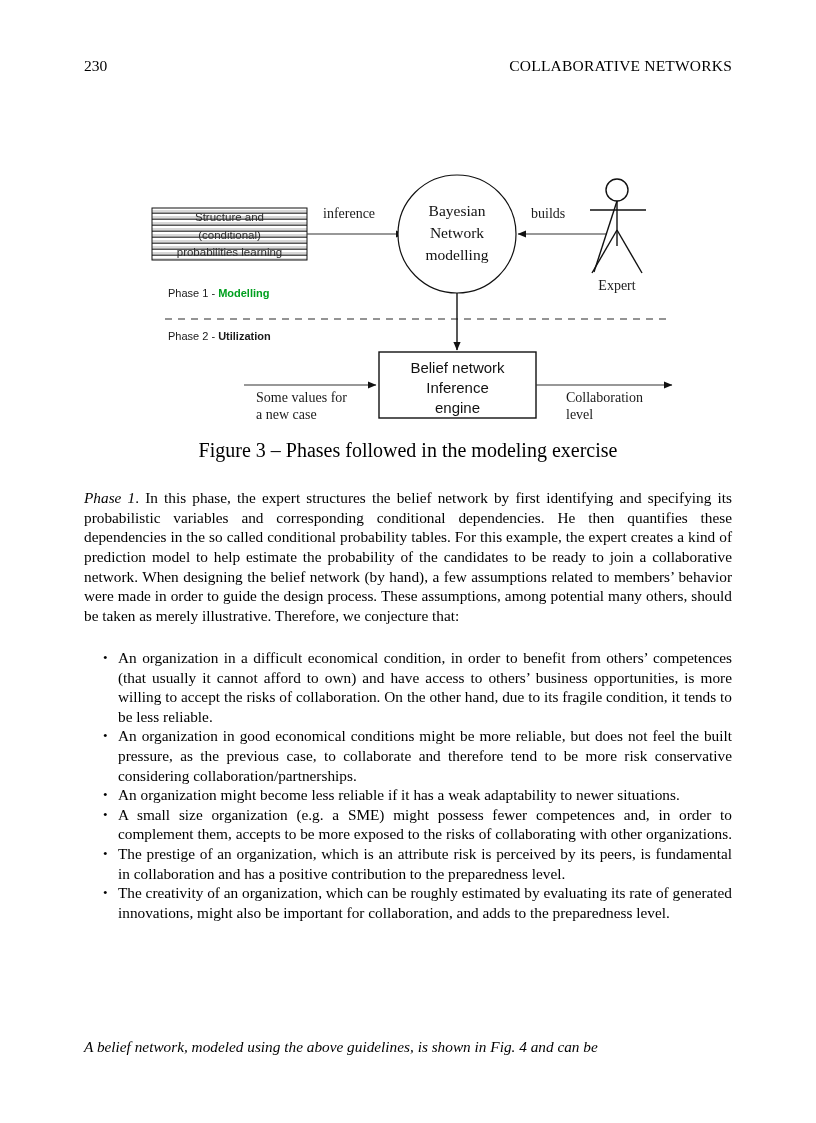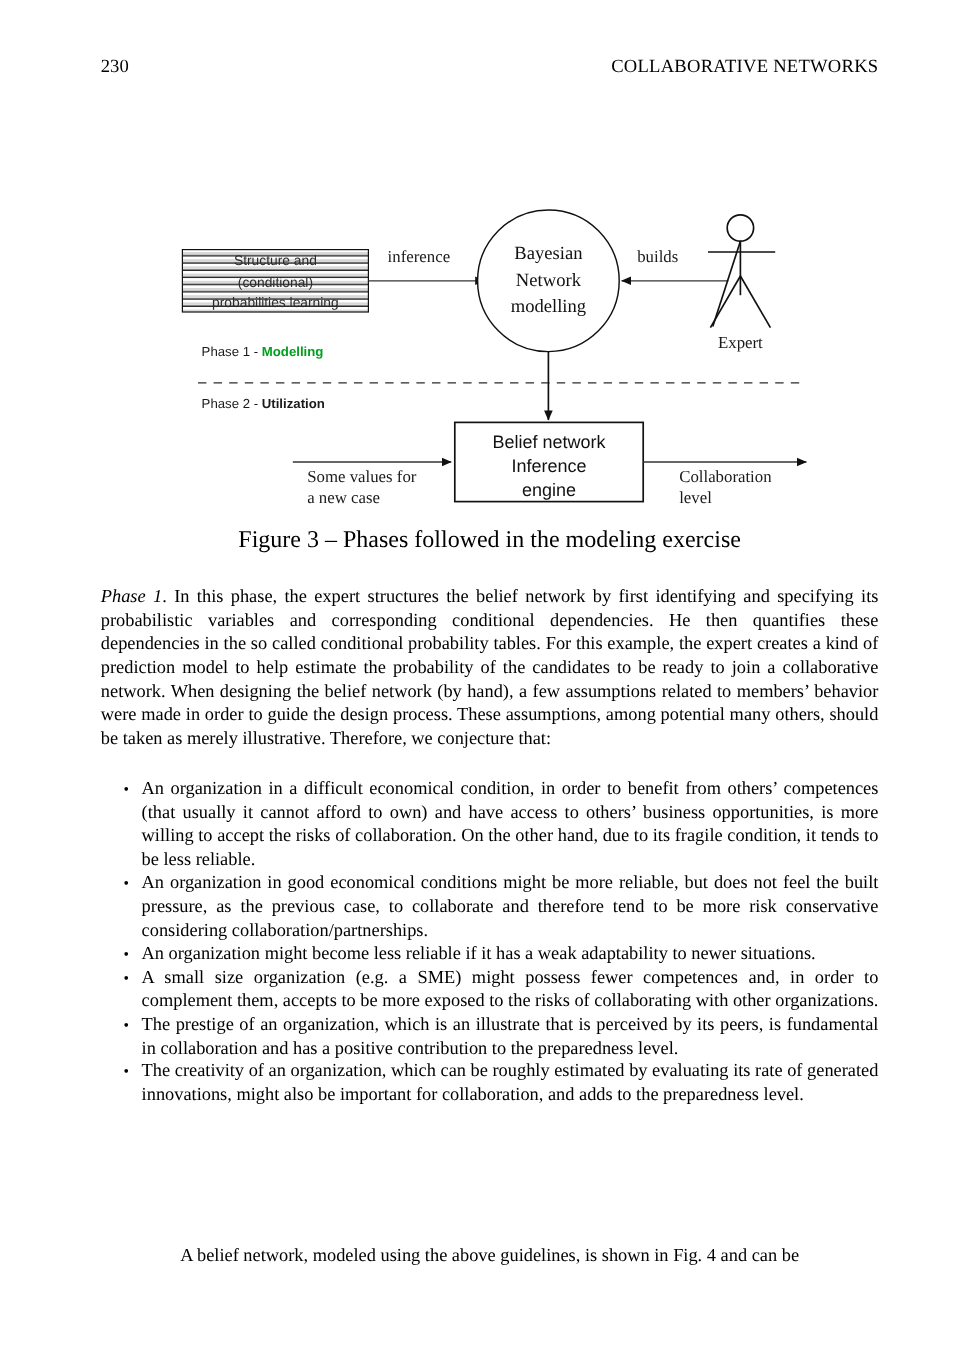--- a/index.html
+++ b/index.html
@@ -20,21 +20,21 @@
     position: absolute;
     left: 0; top: 0;
     width: 816px;
     height: 1123px;
   }
 
   
   .runhead {
     position: absolute;
     left: 84px;
-    top: 46px;
+    top: 56px;
     width: 648px;
     height: 20px;
     font-size: 15.5px;
     line-height: 20px;
   }
   .runhead .folio {
     position: absolute;
     left: 0;
     top: 0;
     font-style: normal;
@@ -62,21 +62,22 @@
   }
   .para.phase1 {
     left: 84px;
     top: 473px;
     width: 648px;
   }
   .para.closing {
     left: 84px;
     top: 1022px;
     width: 648px;
-    text-align: center;
+    text-align: left;
+    font-style: italic;
   }
   .phase-tag {
     font-weight: normal;
     font-style: italic;
   }
 
   
   .fig-caption {
     position: absolute;
     left: 84px;
@@ -267,21 +268,21 @@
     <div class="bullet">
       <span class="dot">•</span>
       <span>An organization might become less reliable if it has a weak adaptability to newer situations.</span>
     </div>
     <div class="bullet">
       <span class="dot">•</span>
       <span>A small size organization (e.g. a SME) might possess fewer competences and, in order to complement them, accepts to be more exposed to the risks of collaborating with other organizations.</span>
     </div>
     <div class="bullet">
       <span class="dot">•</span>
-      <span>The prestige of an organization, which is an illustrate that is perceived by its peers, is fundamental in collaboration and has a positive contribution to the preparedness level.</span>
+      <span>The prestige of an organization, which is an attribute risk is perceived by its peers, is fundamental in collaboration and has a positive contribution to the preparedness level.</span>
     </div>
     <div class="bullet">
       <span class="dot">•</span>
       <span>The creativity of an organization, which can be roughly estimated by evaluating its rate of generated innovations, might also be important for collaboration, and adds to the preparedness level.</span>
     </div>
   </div>
 
   <p class="para closing">A belief network, modeled using the above guidelines, is shown in Fig. 4 and can be</p>
 
 </div>

